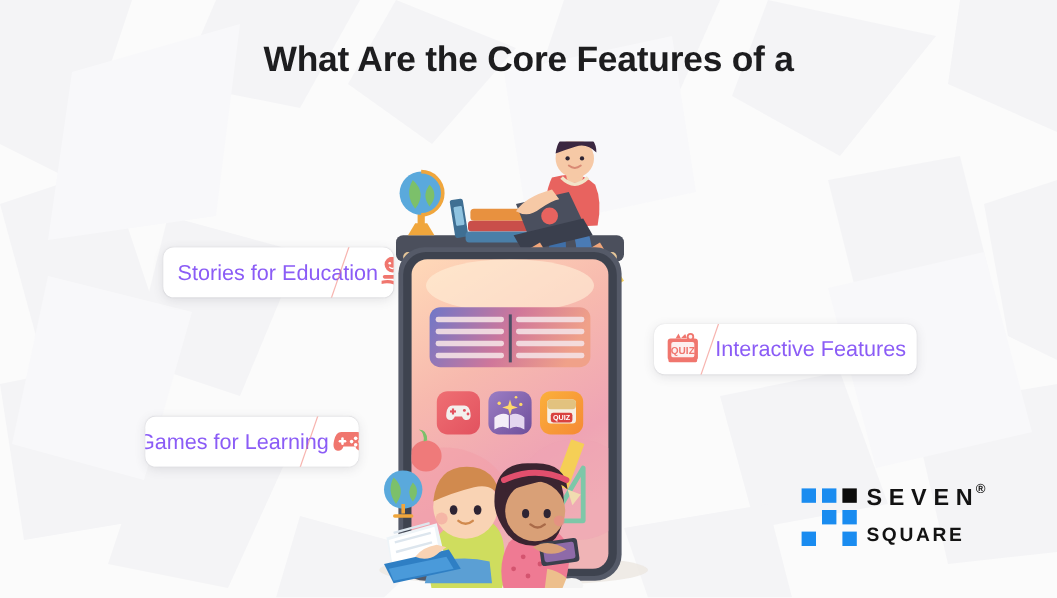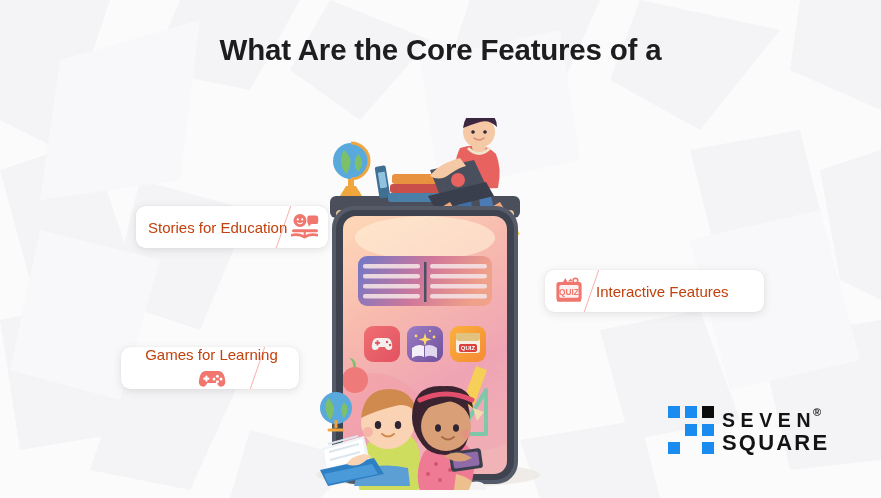--- a/index.html
+++ b/index.html
@@ -53,22 +53,22 @@
     position: absolute;
     background: #ffffff;
     border-radius: 9px;
     box-shadow: 0 2px 9px rgba(60,60,80,0.13), 0 0 1px rgba(60,60,80,0.16);
     display: flex;
     align-items: center;
     height: 42px;
     overflow: hidden;
   }
   .feature-card .fc-label {
-    font-size: 15px;
-    color: #c2410c;
+    font-size: 18px;
+    color: #8b5cf6;
     white-space: nowrap;
     line-height: 1;
   }
   .feature-card .fc-icon {
     width: 34px;
     height: 34px;
     flex: 0 0 34px;
     display: flex;
     align-items: center;
     justify-content: center;
@@ -95,22 +95,21 @@
     justify-content: space-between;
   }
   #card-stories .fc-slash { right: 44px; }
 
   
   #card-games {
     left: 121px;
     top: 347px;
     width: 178px;
     padding: 0 6px 0 9px;
-    justify-content: space-between;
-    flex-direction: column;
+    justify-content: center;
   }
   #card-games .fc-slash { right: 41px; }
 
   
   #card-quizzes {
     left: 545px;
     top: 270px;
     width: 219px;
     padding: 0 13px 0 7px;
     justify-content: flex-start;
@@ -161,24 +160,24 @@
   #logo-reg {
     font-size: 11px;
     font-weight: bold;
     vertical-align: super;
     letter-spacing: 0;
     position: relative;
     top: -4px;
     left: -3px;
   }
   #logo-line2 {
-    font-size: 22px;
+    font-size: 16px;
     font-weight: bold;
     letter-spacing: 2.2px;
-    margin-top: 2px;
+    margin-top: 13px;
   }
 </style>
 </head>
 <body>
 
 <svg id="bg-texture" viewBox="0 0 881 498" preserveAspectRatio="none" aria-hidden="true">
   <rect x="0" y="0" width="881" height="498" fill="#fbfbfb"></rect>
   <g fill="#f4f4f6">
     <polygon points="0,0 110,0 60,150 0,120"></polygon>
     <polygon points="180,0 300,0 250,90 150,70"></polygon>

